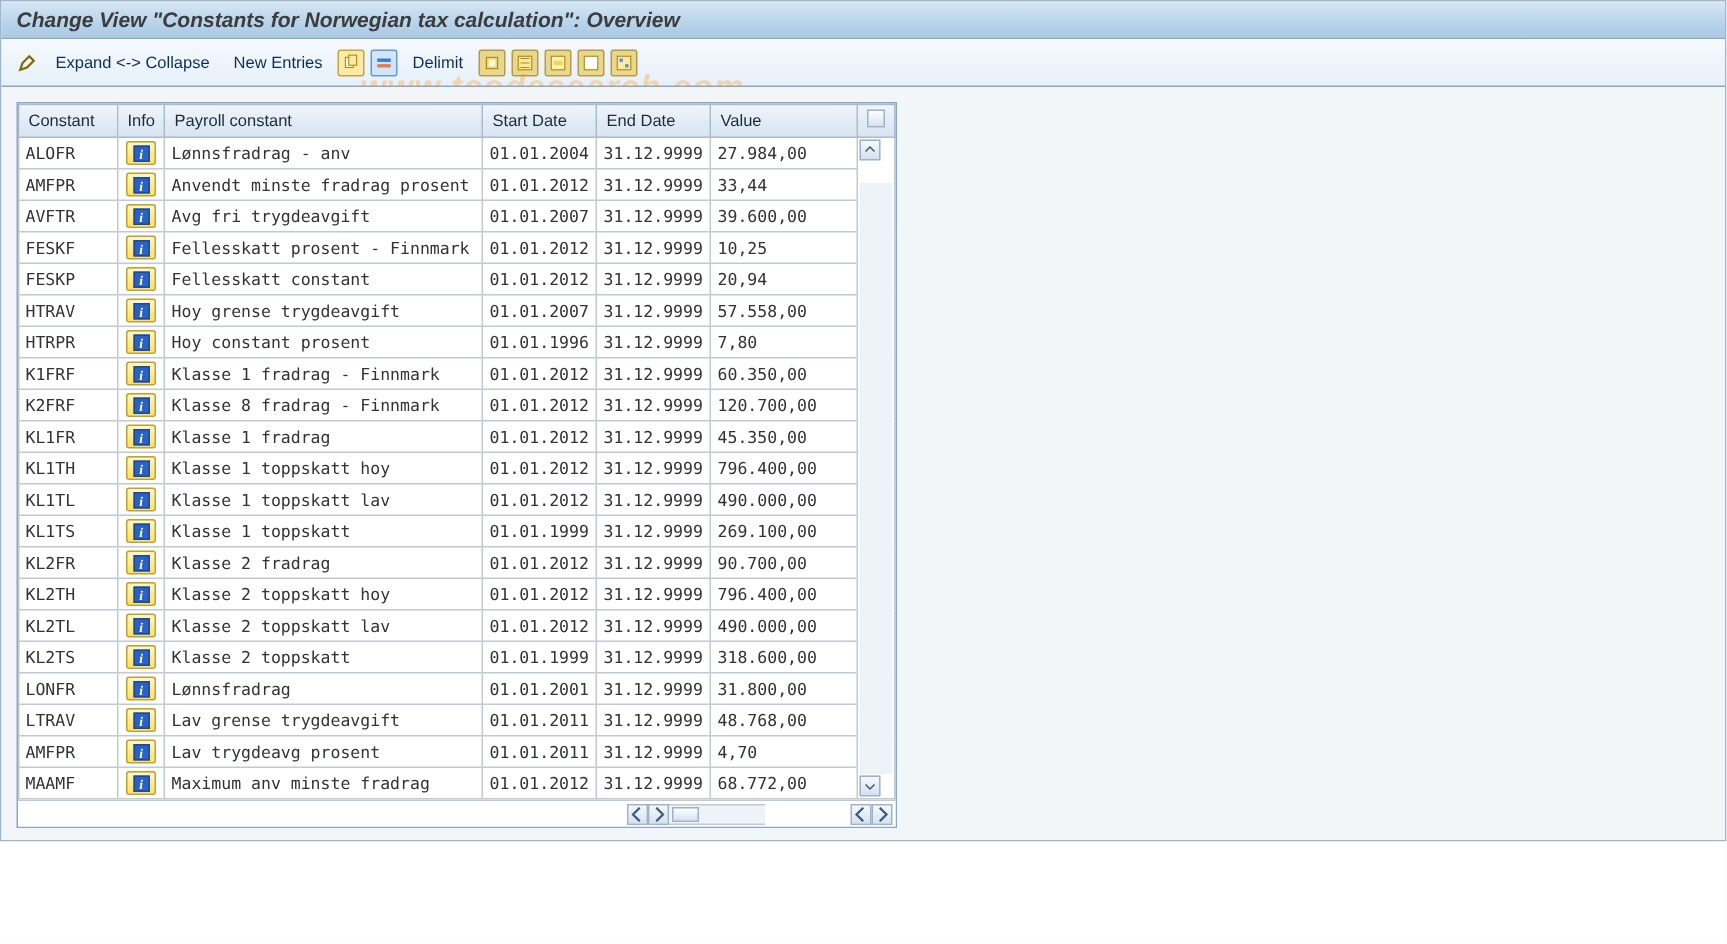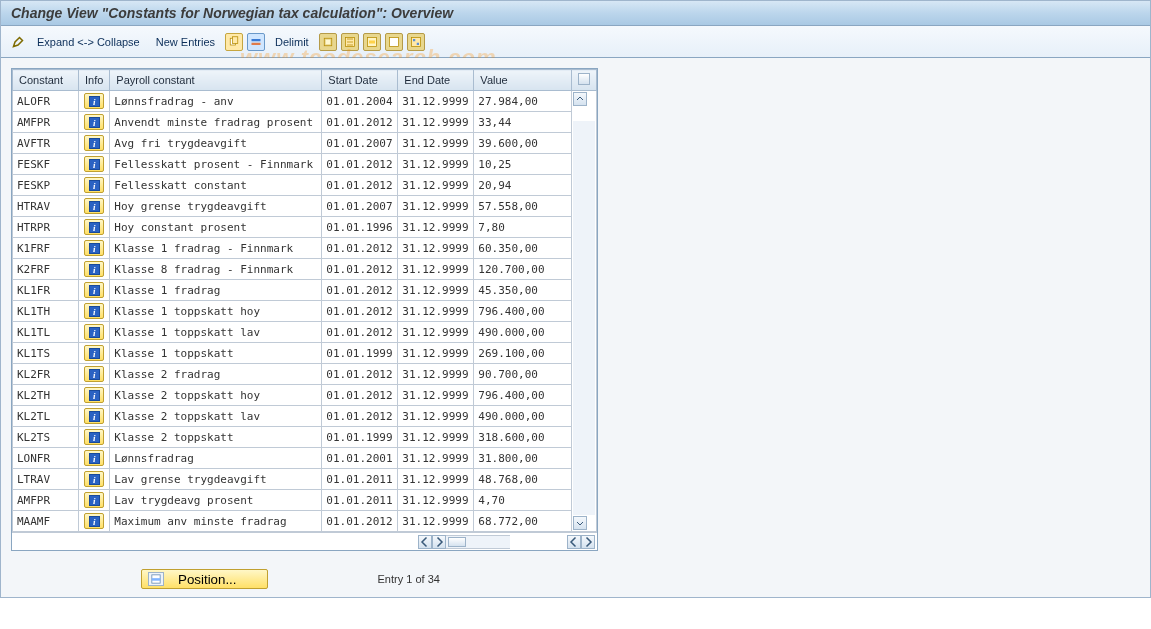--- a/index.html
+++ b/index.html
@@ -520,25 +520,13 @@
           </span>
         <span class="hbtn right-edge">
             <svg viewBox="0 0 8 8">
               <path d="M3 1 L6 4 L3 7" fill="none" stroke="#3a5a7a"></path>
             </svg>
           </span>
       </div>
     </div>
   </div>
 
-  <div class="bottom-bar">
-    <button class="pos-btn">
-      <span class="ico-wrap">
-        <svg viewBox="0 0 12 12" width="10" height="10">
-            <rect x="1" y="1" width="10" height="10" fill="#fff" stroke="#6a8fb5"></rect>
-            <rect x="1" y="5" width="10" height="3" fill="#7fb4ff"></rect>
-          </svg>
-      </span>
-      <span>Position...</span>
-    </button>
-    <span class="entry-label">Entry 1 of 34</span>
-  </div>
 </div>
 
 </body></html>

